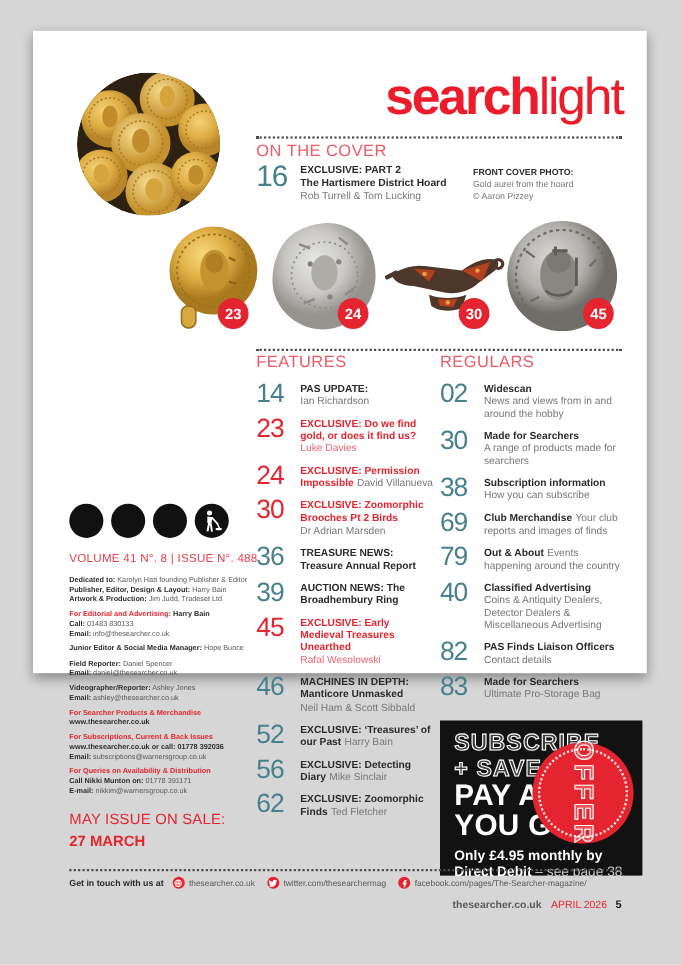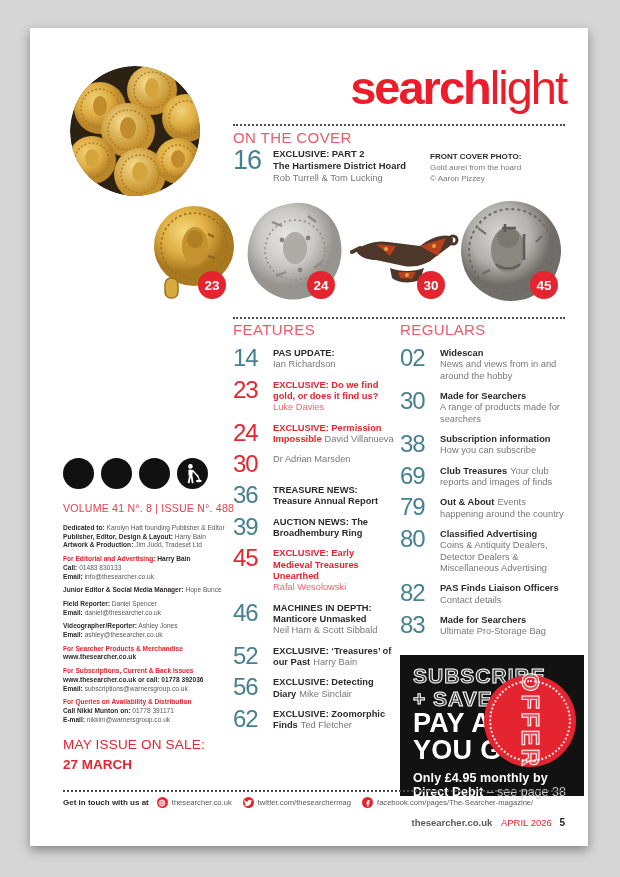--- a/index.html
+++ b/index.html
@@ -3,21 +3,21 @@
 <meta charset="utf-8">
 <style>
   html,body{margin:0;padding:0;}
   body{
     width:620px;height:877px;overflow:hidden;
     background:#d6d6d6;
     font-family:"Liberation Sans", sans-serif;
     -webkit-font-smoothing:antialiased;
   }
   .page{
-    position:absolute;left:30px;top:28px;width:558px;height:818px;
+    position:absolute;left:30px;top:28px;width:558px;height:584px;
     background:#ffffff;box-shadow:0 4px 10px rgba(0,0,0,.38);
   }
   
   .coins-photo{position:absolute;left:40px;top:38px;width:130px;height:130px;border-radius:50%;overflow:hidden;}
   .logo{position:absolute;right:22px;top:36px;font-size:47px;line-height:1;letter-spacing:-2px;color:#ed1c2a;white-space:nowrap;}
   .logo .w1{font-weight:700;}
   .logo .w2{font-weight:400;}
   .dotted{border-top:2px dotted #4d4d4d;height:0;position:absolute;}
   .rule-top{left:203px;right:23px;top:96px;}
   .rule-mid{left:203px;right:23px;top:289px;}
@@ -248,21 +248,21 @@
         <div class="toc-entry">
           <div class="big-num c-red">24</div>
           <div class="toc-text">
             <span class="toc-title t-red">EXCLUSIVE: Permission Impossible</span><span class="toc-author a-gray a-inline">David Villanueva</span>
           </div>
         </div>
 
         <div class="toc-entry">
           <div class="big-num c-red">30</div>
           <div class="toc-text">
-            <span class="toc-author a-gray a-block">Dr Adrian Marsden</span>
+            <span class="toc-title t-red">EXCLUSIVE: Zoomorphic Brooches Pt 2 Birds</span><span class="toc-author a-gray a-block">Dr Adrian Marsden</span>
           </div>
         </div>
 
         <div class="toc-entry">
           <div class="big-num c-teal">36</div>
           <div class="toc-text">
             <span class="toc-title t-dark">TREASURE NEWS: Treasure Annual Report</span><span class="toc-author a-gray a-block"></span>
           </div>
         </div>
 
@@ -331,33 +331,33 @@
         <div class="toc-entry">
           <div class="big-num c-teal">38</div>
           <div class="toc-text">
             <span class="toc-title t-dark">Subscription information</span><span class="toc-desc d-block">How you can subscribe</span>
           </div>
         </div>
 
         <div class="toc-entry">
           <div class="big-num c-teal">69</div>
           <div class="toc-text">
-            <span class="toc-title t-dark">Club Treasures</span><span class="toc-desc d-inline">Your club reports and images of finds</span>
+            <span class="toc-title t-dark">Club Merchandise</span><span class="toc-desc d-inline">Your club reports and images of finds</span>
           </div>
         </div>
 
         <div class="toc-entry">
           <div class="big-num c-teal">79</div>
           <div class="toc-text">
             <span class="toc-title t-dark">Out &amp; About</span><span class="toc-desc d-inline">Events happening around the country</span>
           </div>
         </div>
 
         <div class="toc-entry">
-          <div class="big-num c-teal">80</div>
+          <div class="big-num c-teal">40</div>
           <div class="toc-text">
             <span class="toc-title t-dark">Classified Advertising</span><span class="toc-desc d-block">Coins &amp; Antiquity Dealers, Detector Dealers &amp; Miscellaneous Advertising</span>
           </div>
         </div>
 
         <div class="toc-entry">
           <div class="big-num c-teal">82</div>
           <div class="toc-text">
             <span class="toc-title t-dark">PAS Finds Liaison Officers</span><span class="toc-desc d-block">Contact details</span>
           </div>

